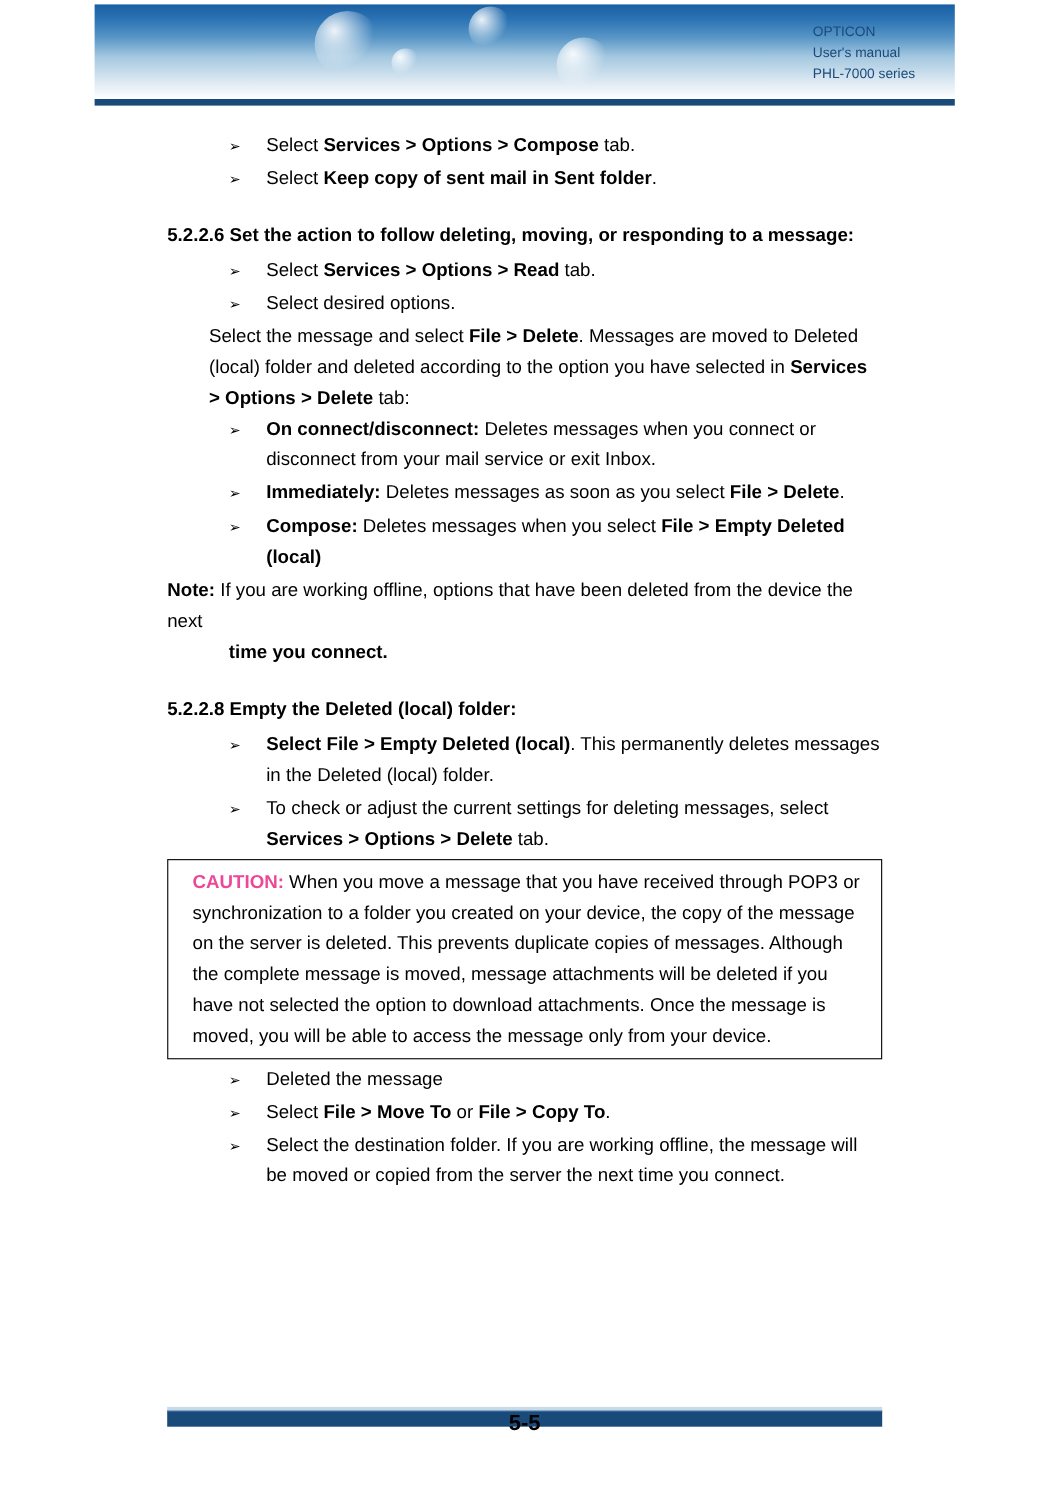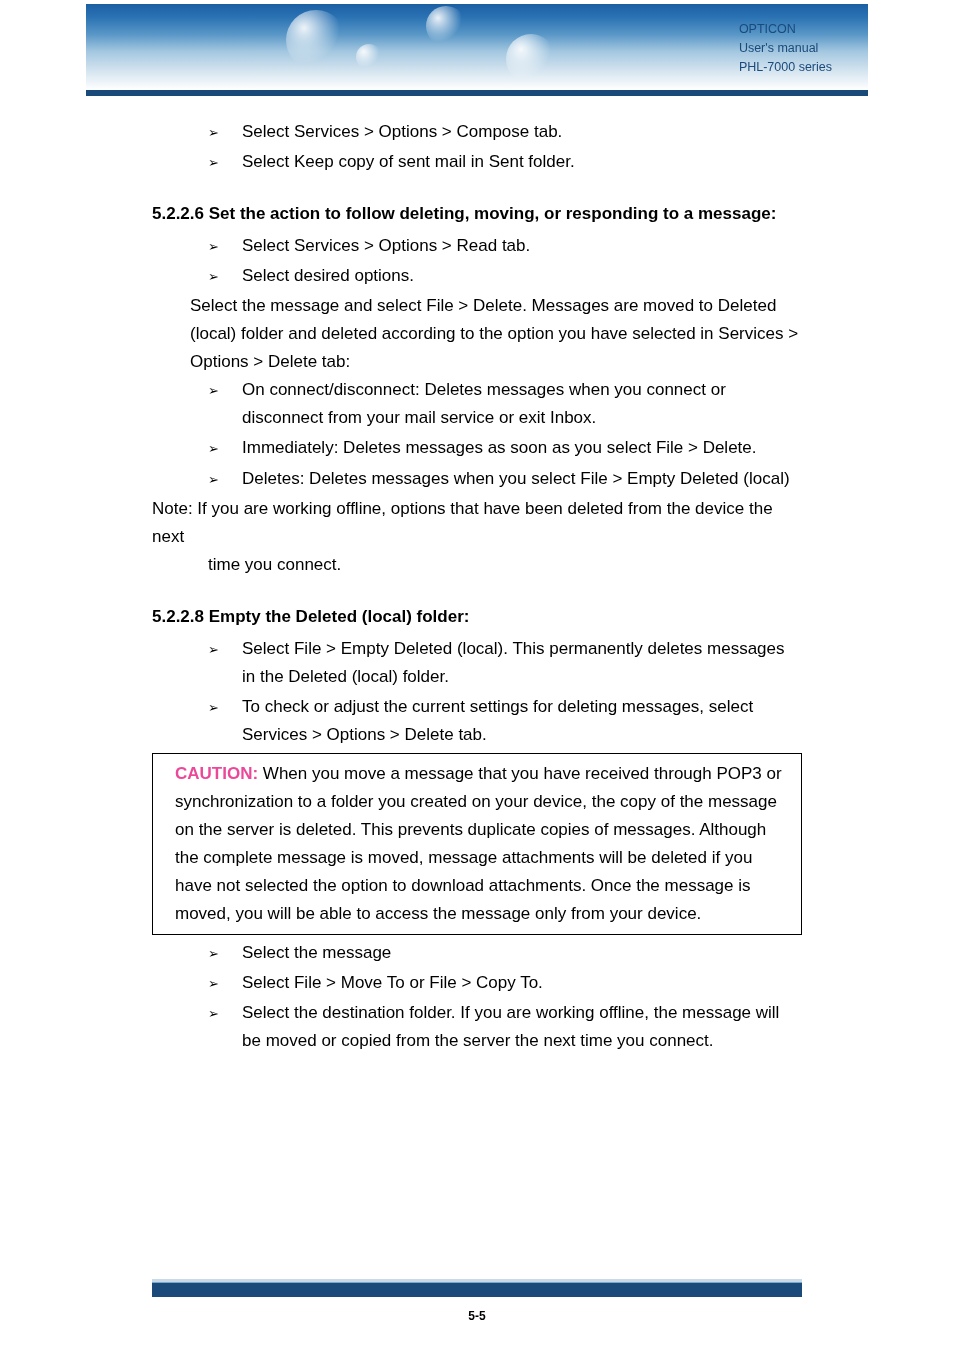--- a/index.html
+++ b/index.html
@@ -65,24 +65,25 @@
     margin-top: 24px;
     margin-bottom: 4px;
   }
   .body-block {
     padding-left: 38px;
   }
   .note-block {
     margin-top: 2px;
   }
   .note-label {
-    font-weight: normal;
+    font-weight: bold;
   }
   .note-indent {
     padding-left: 56px;
+    font-weight: bold;
   }
   .caution-box {
     border: 1.5px solid #000;
     margin: 4px 0 4px 0;
     padding: 6px 12px 6px 22px;
   }
   .caution-label {
     color: #ec4899;
     font-weight: bold;
   }
@@ -98,27 +99,27 @@
   .footer-band::before {
     content: "";
     position: absolute;
     top: -4px;
     left: 0; right: 0;
     height: 3px;
     background: #c8d9e8;
   }
   .page-num {
     position: absolute;
-    bottom: 28px;
+    bottom: 44px;
     left: 0; right: 0;
     text-align: center;
     font-weight: bold;
-    font-size: 12px;
-  }
-  b { font-weight: normal; }
+    font-size: 20px;
+  }
+  b { font-weight: bold; }
 </style>
 </head>
 <body>
 
 <div class="page">
 
   <div class="header-band">
     <div class="bubble" style="width:60px;height:60px;top:6px;left:200px;"></div>
     <div class="bubble" style="width:26px;height:26px;top:40px;left:270px;"></div>
     <div class="bubble" style="width:40px;height:40px;top:2px;left:340px;"></div>
@@ -176,21 +177,21 @@
       </div>
       <div class="bullet-row">
         <div class="arrow">➢</div>
         <div class="text">
           <b>Immediately:</b><span> Deletes messages as soon as you select </span><b>File &gt; Delete</b><span>.</span>
         </div>
       </div>
       <div class="bullet-row">
         <div class="arrow">➢</div>
         <div class="text">
-          <b>Deletes:</b><span> Deletes messages when you select </span><b>File &gt; Empty Deleted (local)</b><span></span>
+          <b>Compose:</b><span> Deletes messages when you select </span><b>File &gt; Empty Deleted (local)</b><span></span>
         </div>
       </div>
     </div>
     <div class="note-block">
       <span class="note-label">Note:</span><span> If you are working offline, options that have been deleted from the device the next </span>
       <div class="note-indent">time you connect.</div>
     </div>
 
     <div class="heading">5.2.2.8 Empty the Deleted (local) folder:</div>
     <div class="bullet-list">
@@ -209,21 +210,21 @@
     </div>
 
 
     <div class="caution-box">
       <span class="caution-label">CAUTION:</span><span> When you move a message that you have received through POP3 or synchronization to a folder you created on your device, the copy of the message on the server is deleted. This prevents duplicate copies of messages. Although the complete message is moved, message attachments will be deleted if you have not selected the option to download attachments. Once the message is moved, you will be able to access the message only from your device.</span>
     </div>
 
     <div class="bullet-list">
       <div class="bullet-row">
         <div class="arrow">➢</div>
-        <div class="text">Select the message</div>
+        <div class="text">Deleted the message</div>
       </div>
       <div class="bullet-row">
         <div class="arrow">➢</div>
         <div class="text">
           <span>Select </span><b>File &gt; Move To</b><span> or </span><b>File &gt; Copy To</b><span>.</span>
         </div>
       </div>
       <div class="bullet-row">
         <div class="arrow">➢</div>
         <div class="text">Select the destination folder. If you are working offline, the message will be moved or copied from the server the next time you connect.</div>

